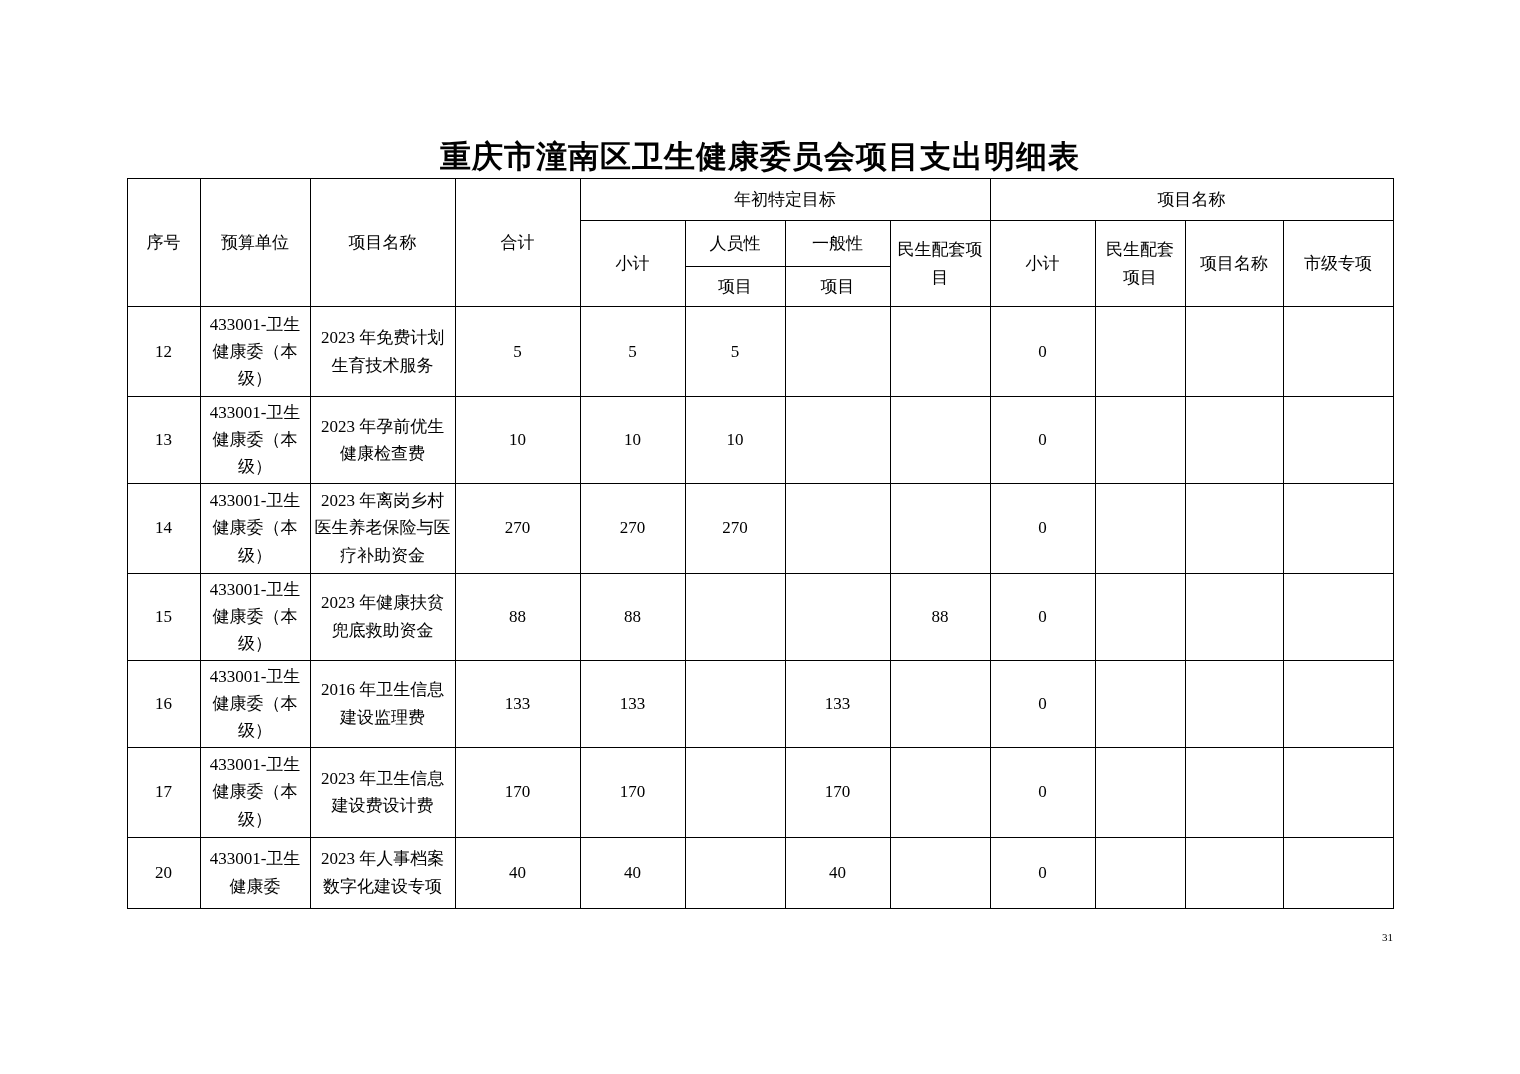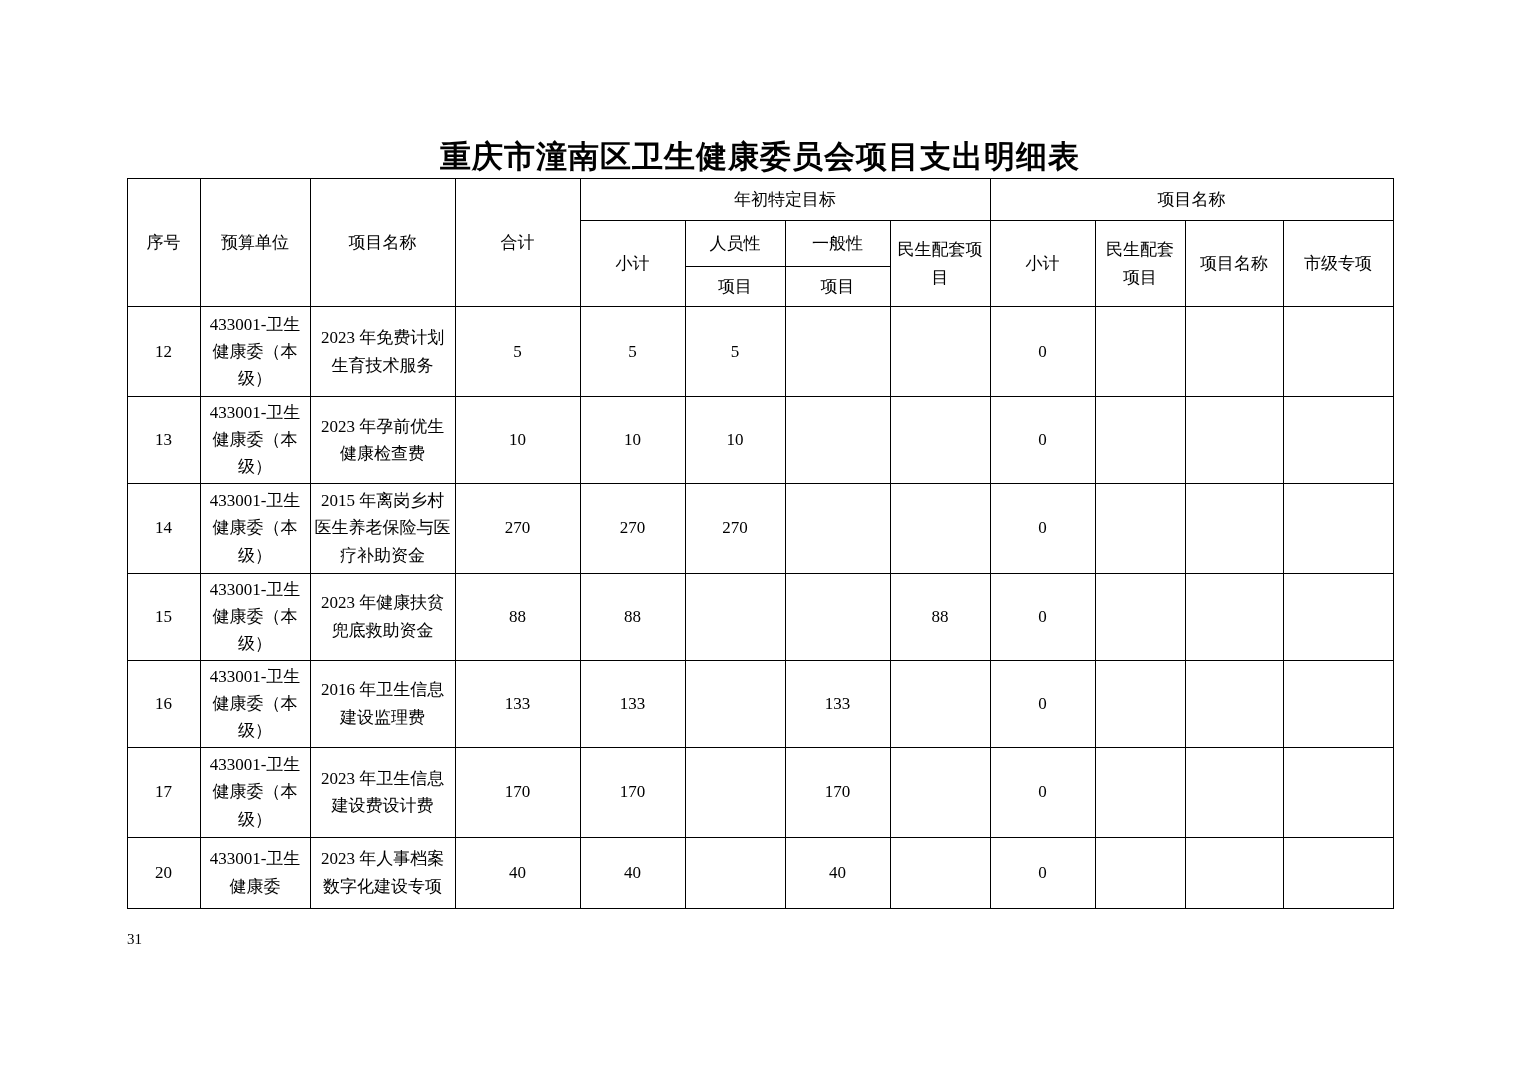--- a/index.html
+++ b/index.html
@@ -53,22 +53,22 @@
   tr.r12 { height: 90px; }
   tr.r13 { height: 85px; }
   tr.r14 { height: 90px; }
   tr.r15 { height: 87px; }
   tr.r16 { height: 87px; }
   tr.r17 { height: 90px; }
   tr.r18 { height: 71px; }
   .page-number {
     width: 1266px;
     margin: 22px auto 0 auto;
-    text-align: left;
-    font-size: 15px;
+    text-align: right;
+    font-size: 11px;
   }
 </style>
 </head>
 <body>
 
 <div class="page">
 
   <div class="doc-title">重庆市潼南区卫生健康委员会项目支出明细表</div>
 
 
@@ -139,21 +139,21 @@
         <td></td>
         <td>0</td>
         <td></td>
         <td></td>
         <td></td>
       </tr>
 
       <tr class="r14">
         <td>14</td>
         <td>433001-卫生健康委（本级）</td>
-        <td>2015 年离岗乡村医生养老保险与医疗补助资金</td>
+        <td>2023 年离岗乡村医生养老保险与医疗补助资金</td>
         <td>270</td>
         <td>270</td>
         <td>270</td>
         <td></td>
         <td></td>
         <td>0</td>
         <td></td>
         <td></td>
         <td></td>
       </tr>

